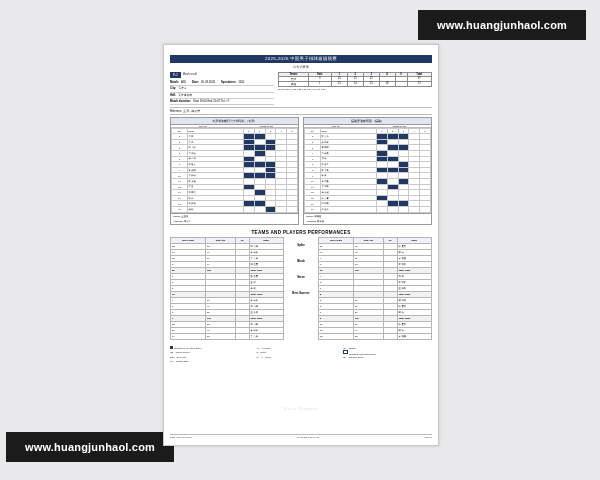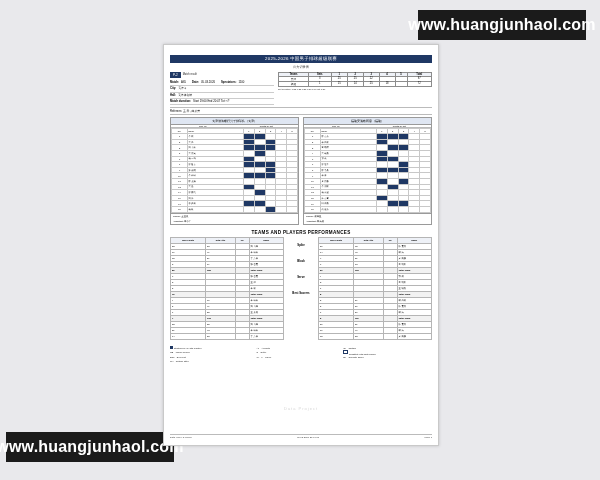--- a/index.html
+++ b/index.html
@@ -10,21 +10,21 @@
   }
   .page{
     position:absolute;left:163px;top:44px;width:274px;height:400px;
     background:#ffffff;border:1px solid #c9c9c9;box-shadow:0 0 3px rgba(0,0,0,.18);
     overflow:hidden;
   }
   
   .wm{
     position:absolute;background:#1b1b1b;color:#ffffff;
     display:flex;align-items:center;justify-content:center;
-    font-size:16px;font-weight:bold;letter-spacing:.2px;
+    font-size:11px;font-weight:bold;letter-spacing:.2px;
   }
   .wm.top{right:14px;top:10px;width:168px;height:30px;}
   .wm.bottom{left:6px;bottom:18px;width:168px;height:30px;}
 
   
   .ttl{
     margin:10px 6px 2px 6px;background:#1f3864;color:#fff;text-align:center;
     font-size:4.4px;letter-spacing:.3px;padding:1.4px 0;
   }
   .sub{font-size:3.2px;text-align:center;color:#333;margin-top:1px;}

